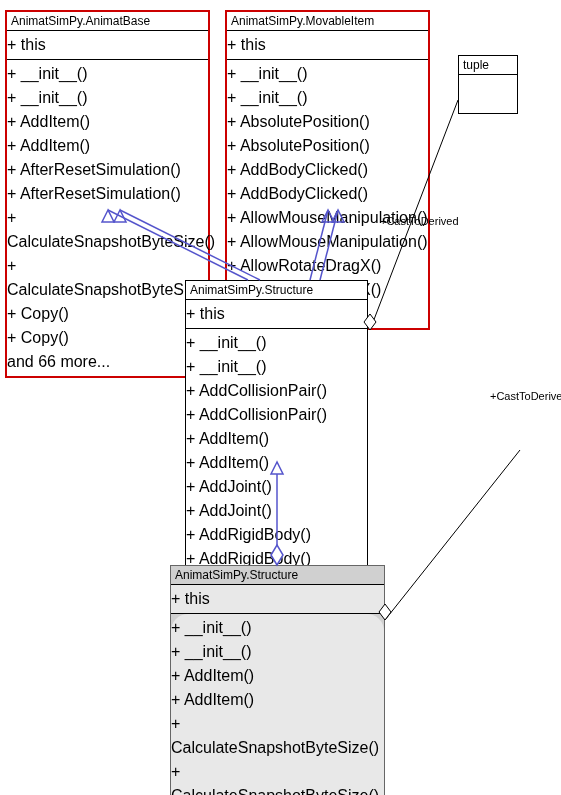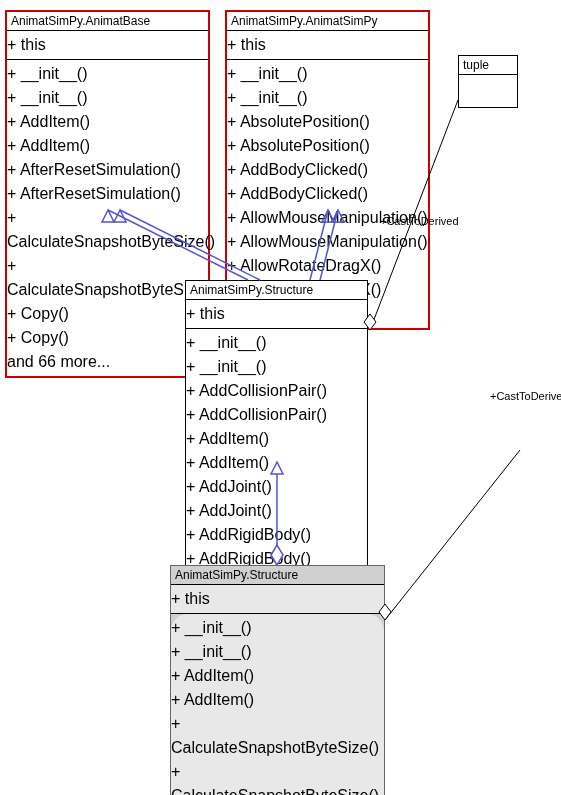--- a/index.html
+++ b/index.html
@@ -60,21 +60,21 @@
     .uml-box.gray-bg .uml-box-section {
       background: #e8e8e8;
     }
 
     
     .tuple-box {
       position: absolute;
       border: 1px solid #000;
       background: #ffffff;
       width: 60px;
-      height: 53px;
+      height: 59px;
     }
 
     
     .arrows-svg {
       position: absolute;
       top: 0;
       left: 0;
       width: 561px;
       height: 795px;
       pointer-events: none;
@@ -101,21 +101,21 @@
 + AfterResetSimulation()
 + AfterResetSimulation()
 + CalculateSnapshotByteSize()
 + CalculateSnapshotByteSize()
 + Copy()
 + Copy()
 and 66 more...</div>
   </div>
 
   <div class="uml-box red-border" style="left: 225px; top: 10px; width: 205px;">
-    <div class="uml-box-title">AnimatSimPy.AnimatSimPy</div>
+    <div class="uml-box-title">AnimatSimPy.MovableItem</div>
     <div class="uml-box-section">+ this</div>
     <div class="uml-box-section" style="white-space: pre-line;">+ __init__()
 + __init__()
 + AbsolutePosition()
 + AbsolutePosition()
 + AddBodyClicked()
 + AddBodyClicked()
 + AllowMouseManipulation()
 + AllowMouseManipulation()
 + AllowRotateDragX()

